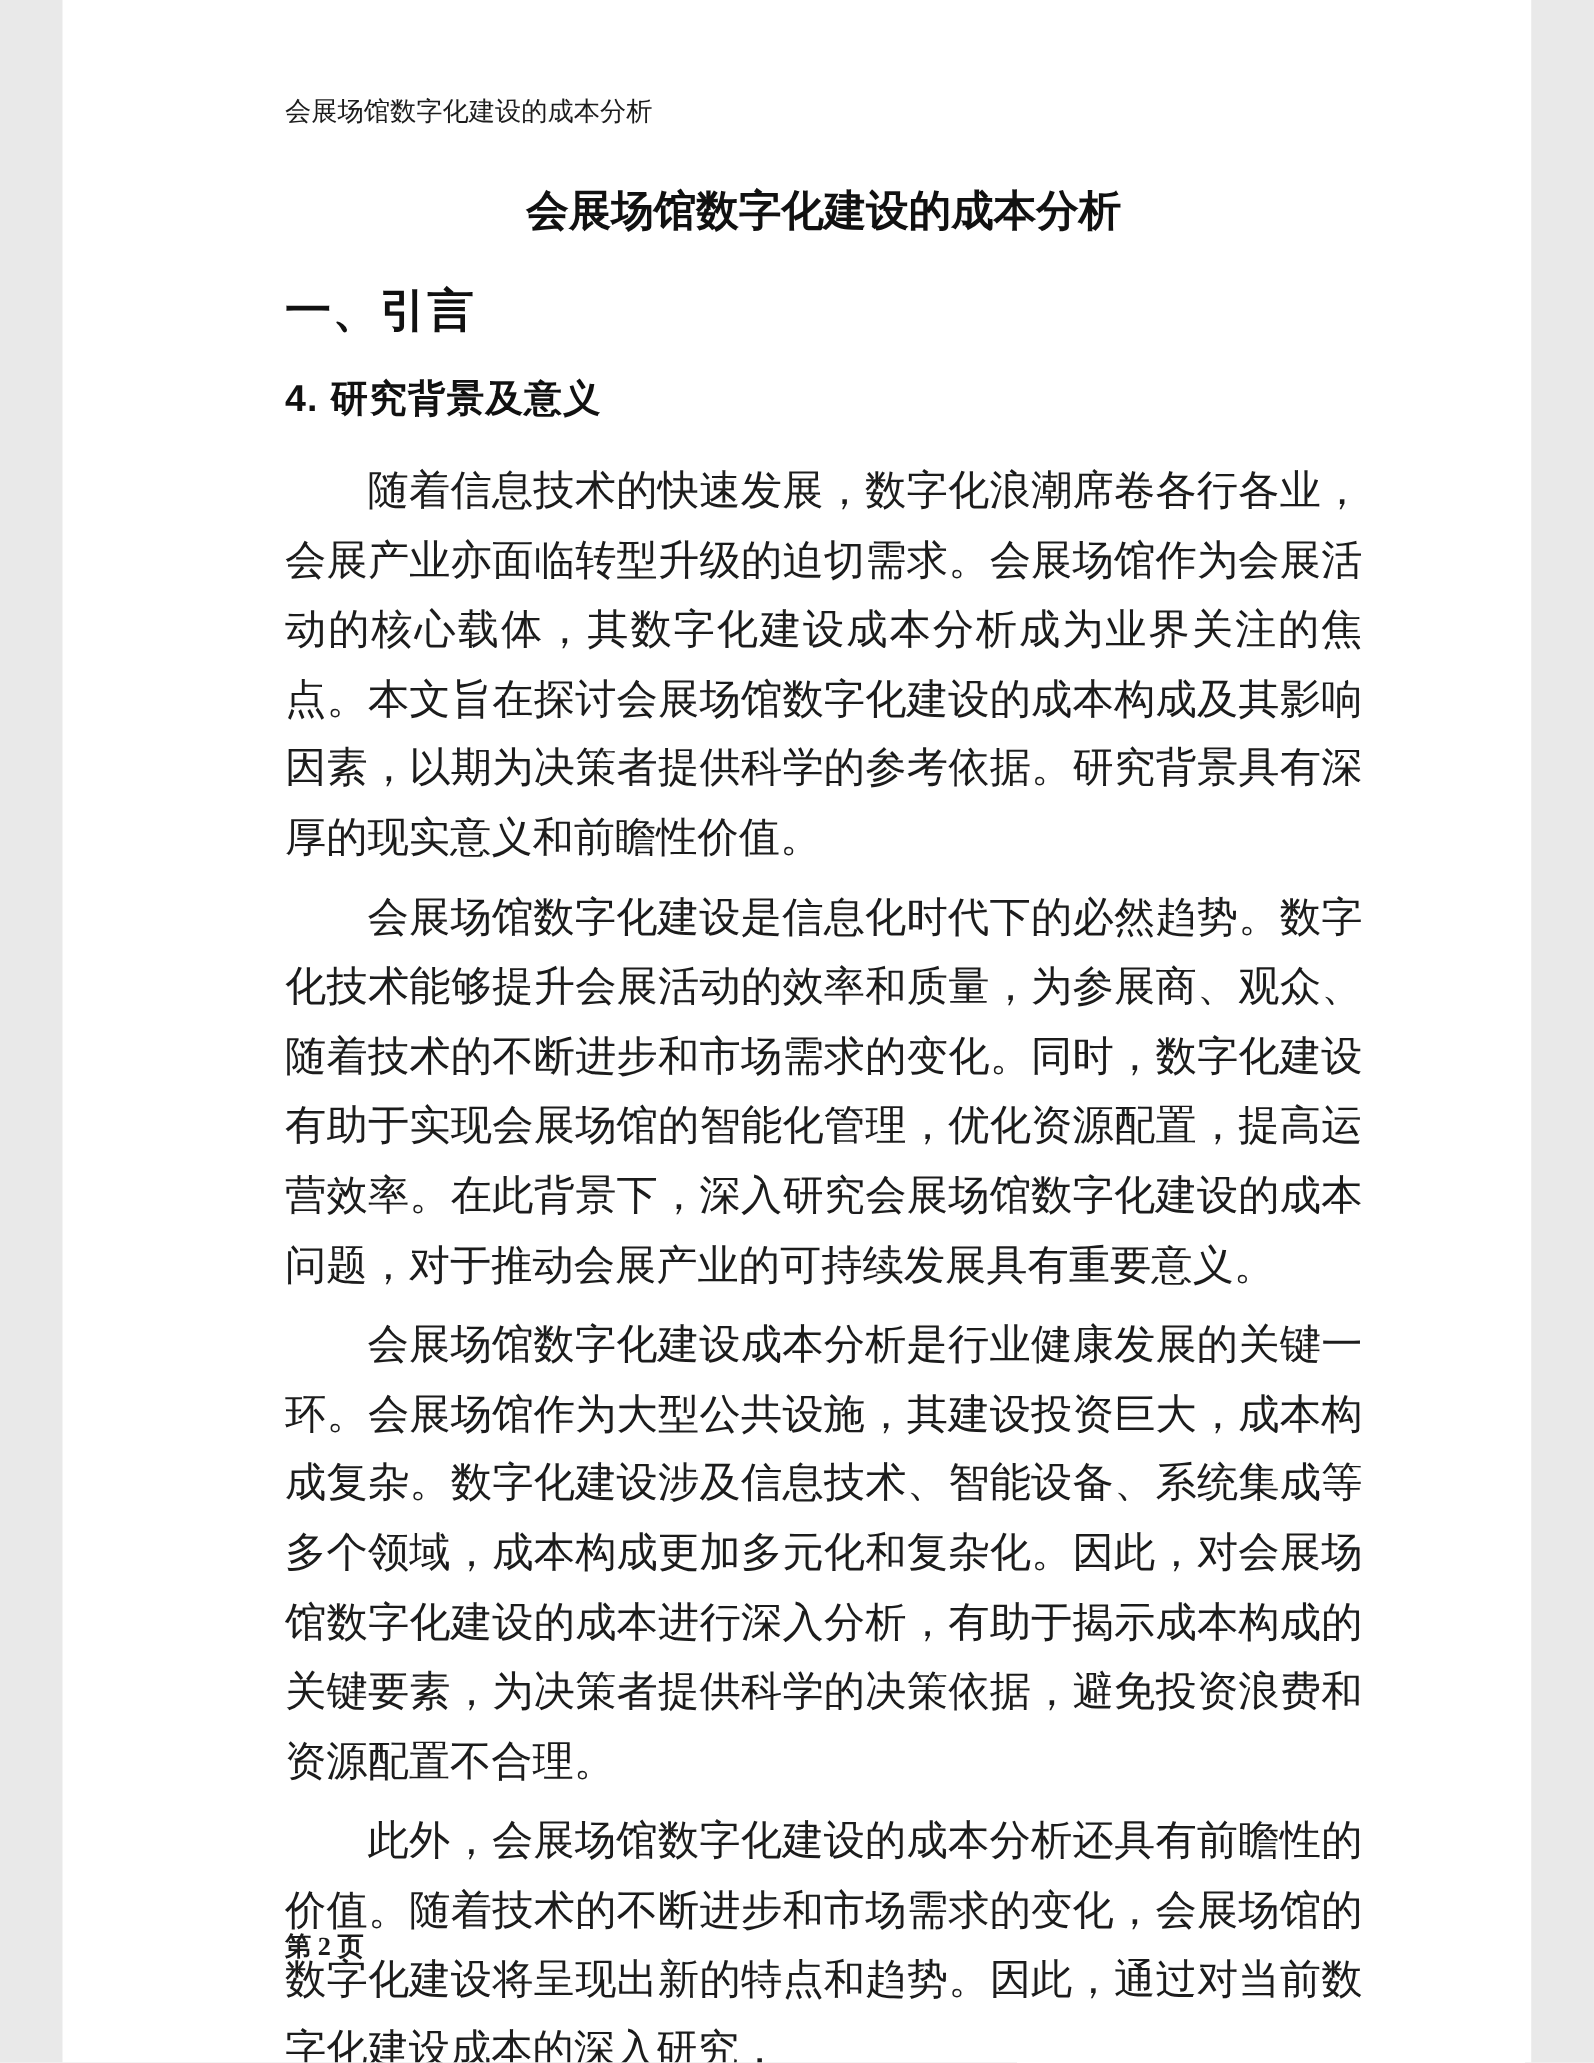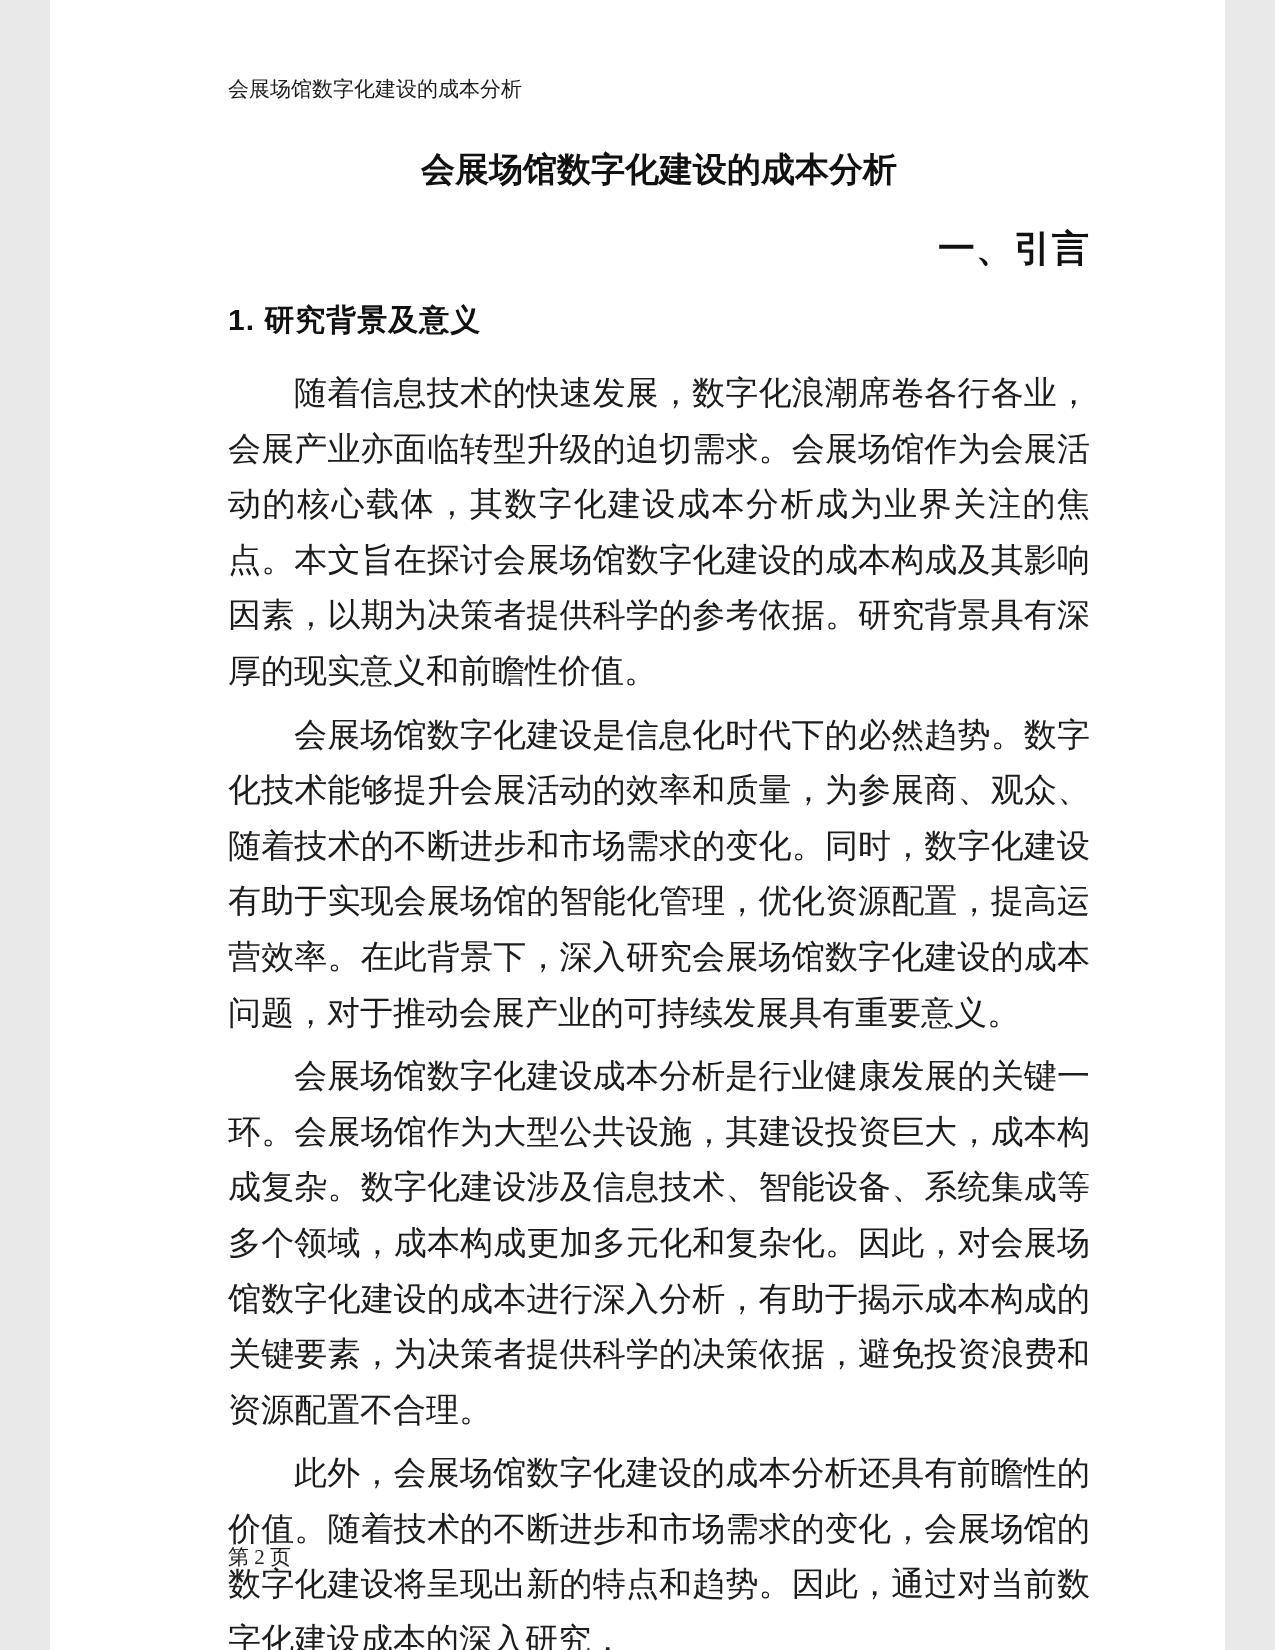--- a/index.html
+++ b/index.html
@@ -43,21 +43,20 @@
     position: absolute;
     left: 178px;
     top: 224px;
     width: 862px;
     font-family: "Liberation Sans", "DejaVu Sans", sans-serif;
     font-weight: 700;
     font-size: 37px;
     line-height: 50px;
     letter-spacing: 1px;
     color: #111111;
-    text-align: right;
   }
   .heading-2 {
     position: absolute;
     left: 178px;
     top: 299px;
     width: 862px;
     font-family: "Liberation Sans", "DejaVu Sans", sans-serif;
     font-weight: 700;
     font-size: 30px;
     line-height: 42px;
@@ -82,34 +81,35 @@
   }
   .page-footer {
     position: absolute;
     left: 178px;
     top: 1543px;
     font-family: "Liberation Serif", "DejaVu Serif", serif;
     font-size: 21px;
     line-height: 28px;
     color: #1c1c1c;
     white-space: nowrap;
+    font-weight: bold;
   }
 </style>
 </head>
 <body>
 
 <div class="page">
 
   <div class="running-header">会展场馆数字化建设的成本分析</div>
 
   <div class="doc-title">会展场馆数字化建设的成本分析</div>
 
   <div class="heading-1">一、引言</div>
 
-  <div class="heading-2">1. 研究背景及意义</div>
+  <div class="heading-2">4. 研究背景及意义</div>
 
   <div class="body-text">
     <p>随着信息技术的快速发展，数字化浪潮席卷各行各业，会展产业亦面临转型升级的迫切需求。会展场馆作为会展活动的核心载体，其数字化建设成本分析成为业界关注的焦点。本文旨在探讨会展场馆数字化建设的成本构成及其影响因素，以期为决策者提供科学的参考依据。研究背景具有深厚的现实意义和前瞻性价值。</p>
     <p>会展场馆数字化建设是信息化时代下的必然趋势。数字化技术能够提升会展活动的效率和质量，为参展商、观众、随着技术的不断进步和市场需求的变化。同时，数字化建设有助于实现会展场馆的智能化管理，优化资源配置，提高运营效率。在此背景下，深入研究会展场馆数字化建设的成本问题，对于推动会展产业的可持续发展具有重要意义。</p>
     <p>会展场馆数字化建设成本分析是行业健康发展的关键一环。会展场馆作为大型公共设施，其建设投资巨大，成本构成复杂。数字化建设涉及信息技术、智能设备、系统集成等多个领域，成本构成更加多元化和复杂化。因此，对会展场馆数字化建设的成本进行深入分析，有助于揭示成本构成的关键要素，为决策者提供科学的决策依据，避免投资浪费和资源配置不合理。</p>
     <p>此外，会展场馆数字化建设的成本分析还具有前瞻性的价值。随着技术的不断进步和市场需求的变化，会展场馆的数字化建设将呈现出新的特点和趋势。因此，通过对当前数字化建设成本的深入研究，</p>
   </div>
 
   <div class="page-footer">第 2 页</div>
 

